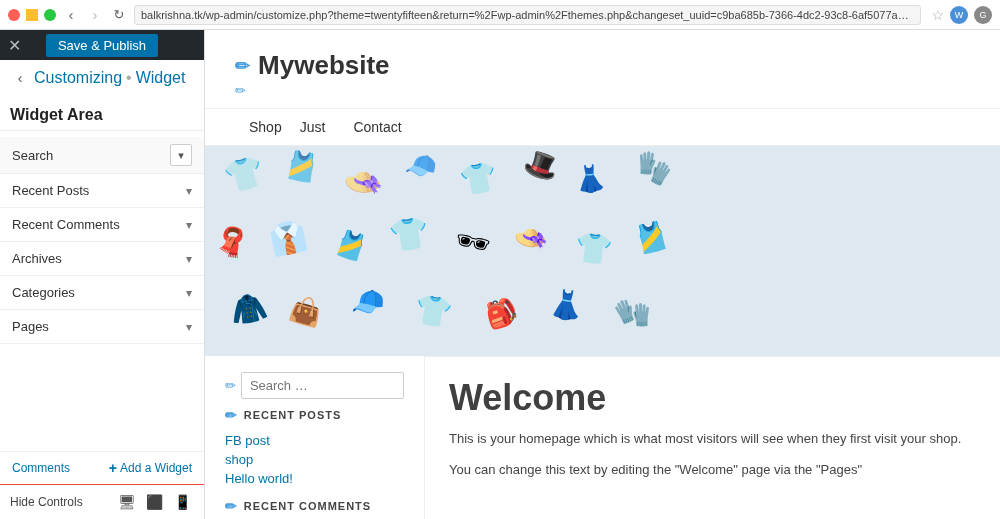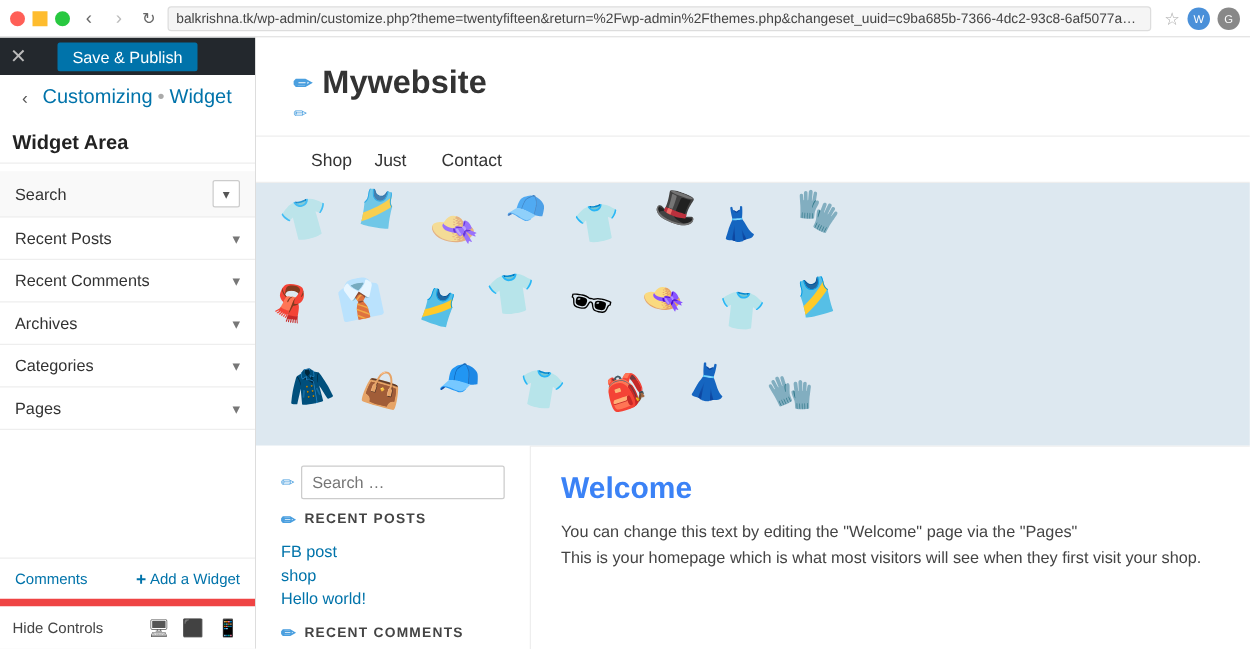--- a/index.html
+++ b/index.html
@@ -108,21 +108,21 @@
       border-top: 1px solid #eee;
       flex-shrink: 0;
     }
     .reorder-link { color: #0073aa; text-decoration: none; font-size: 12px; cursor: pointer; }
     .add-widget-btn { color: #0073aa; font-size: 12px; cursor: pointer; display: flex; align-items: center; gap: 3px; }
     .add-icon { font-size: 14px; font-weight: bold; }
 
     
     .hide-controls {
       padding: 6px 10px;
-      border-top: 6px solid #ef4444;
+      border-top: 1px solid #ef4444;
       display: flex;
       align-items: center;
       gap: 6px;
       flex-shrink: 0;
       background: #fff;
     }
     .hide-controls-label { font-size: 12px; color: #444; flex: 1; }
     .view-icon { width: 22px; height: 22px; display: flex; align-items: center; justify-content: center; cursor: pointer; color: #555; font-size: 14px; border-radius: 2px; }
 
     
@@ -212,21 +212,21 @@
       margin-bottom: 12px;
     }
     .sidebar-post-list { list-style: none; margin-bottom: 4px; }
     .sidebar-post-item { font-size: 13px; color: #0073aa; padding: 2px 0; cursor: pointer; }
     .sidebar-comment-title { font-size: 11px; font-weight: 700; letter-spacing: 1px; color: #444; margin-bottom: 6px; display: flex; align-items: center; gap: 6px; }
 
     .main-content {
       flex: 1;
       padding: 20px 24px;
     }
-    .welcome-title { font-size: 24px; font-weight: 700; color: #3b82f6; margin-bottom: 10px; }
+    .welcome-title { font-size: 36px; font-weight: 700; color: #404040; margin-bottom: 10px; }
     .welcome-text { font-size: 13px; color: #444; line-height: 1.6; }
   </style>
 </head>
 <body>
 
 <div class="top-bar">
   <div class="tab-close"></div>
   <div style="width:12px;height:12px;background:#febc2e;border-radius:50;"></div>
   <div style="width:12px;height:12px;background:#28c840;border-radius:50%;"></div>
   <div style="width:18px;height:18px;display:flex;align-items:center;justify-content:center;color:#666;font-size:15px;cursor:pointer;">‹</div>
@@ -381,21 +381,21 @@
             <div class="sidebar-comment-title">
               <span class="sidebar-icon">✏</span>
               <span>RECENT COMMENTS</span>
             </div>
 
           </div>
         </div>
 
         <div class="main-content" style="background:#fff;border-top:1px solid #eee;">
           <h2 class="welcome-title">Welcome</h2>
+          <p class="welcome-text" style="margin-bottom:10px;">This is your homepage which is what most visitors will see when they first visit your shop.</p>
           <p class="welcome-text">You can change this text by editing the "Welcome" page via the "Pages"</p>
-          <p class="welcome-text" style="margin-bottom:10px;">This is your homepage which is what most visitors will see when they first visit your shop.</p>
         </div>
       </div>
 
     </div>
   </div>
 
 </div>
 
 </body></html>

